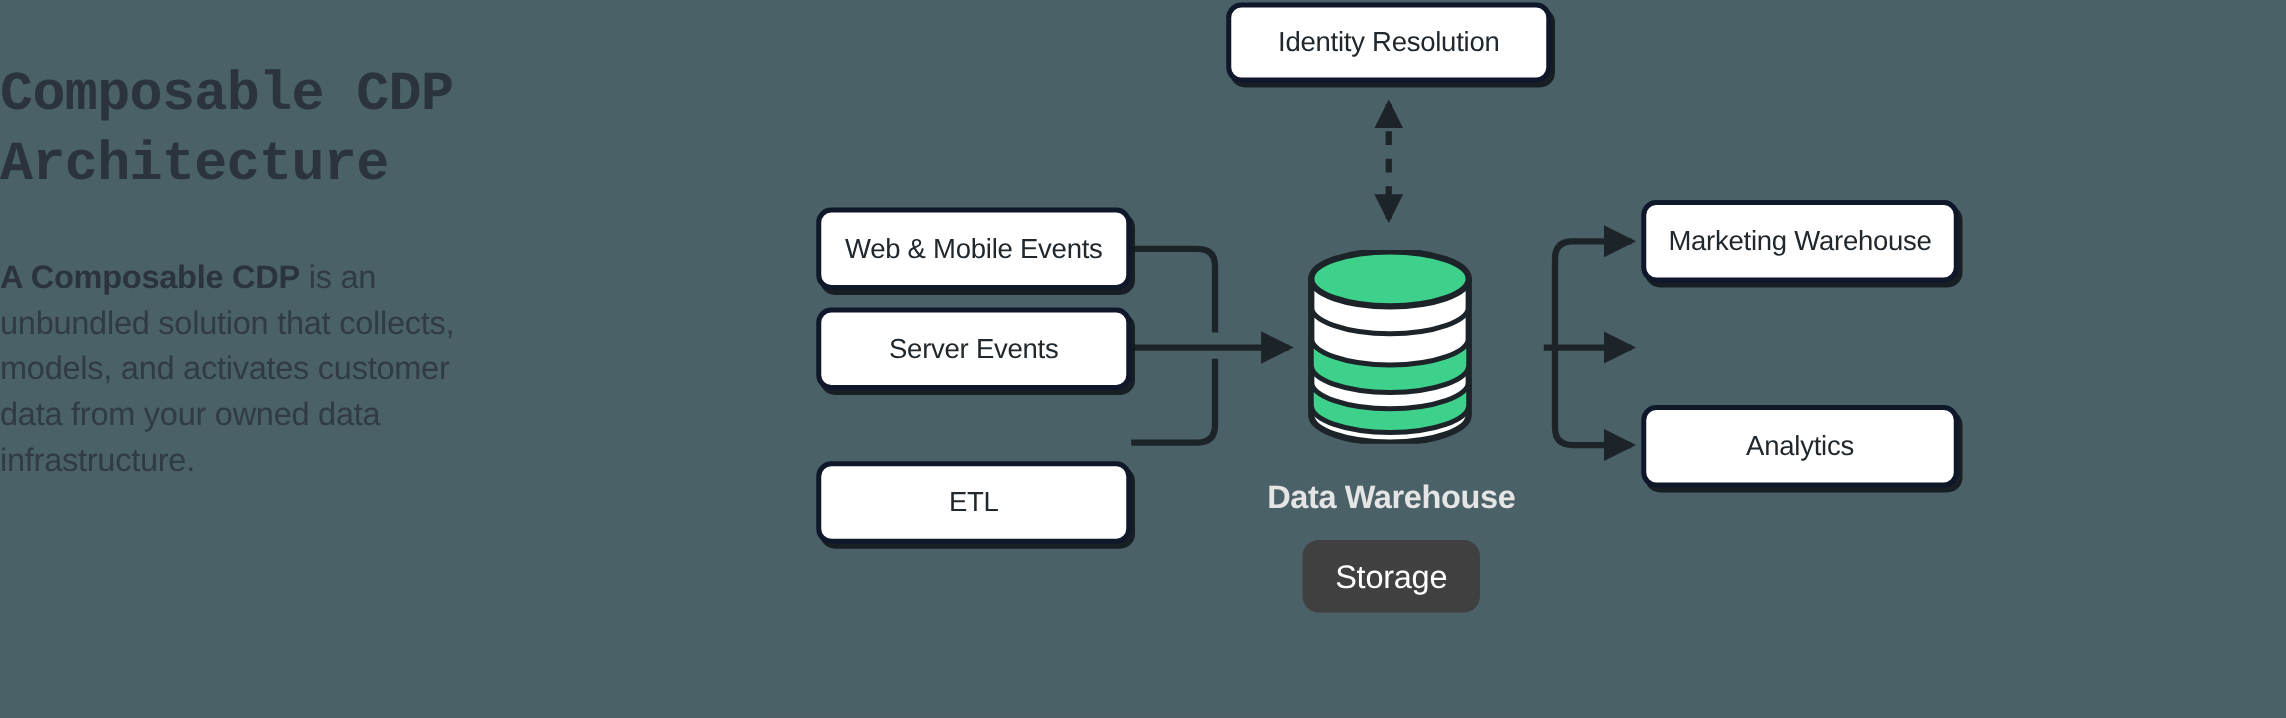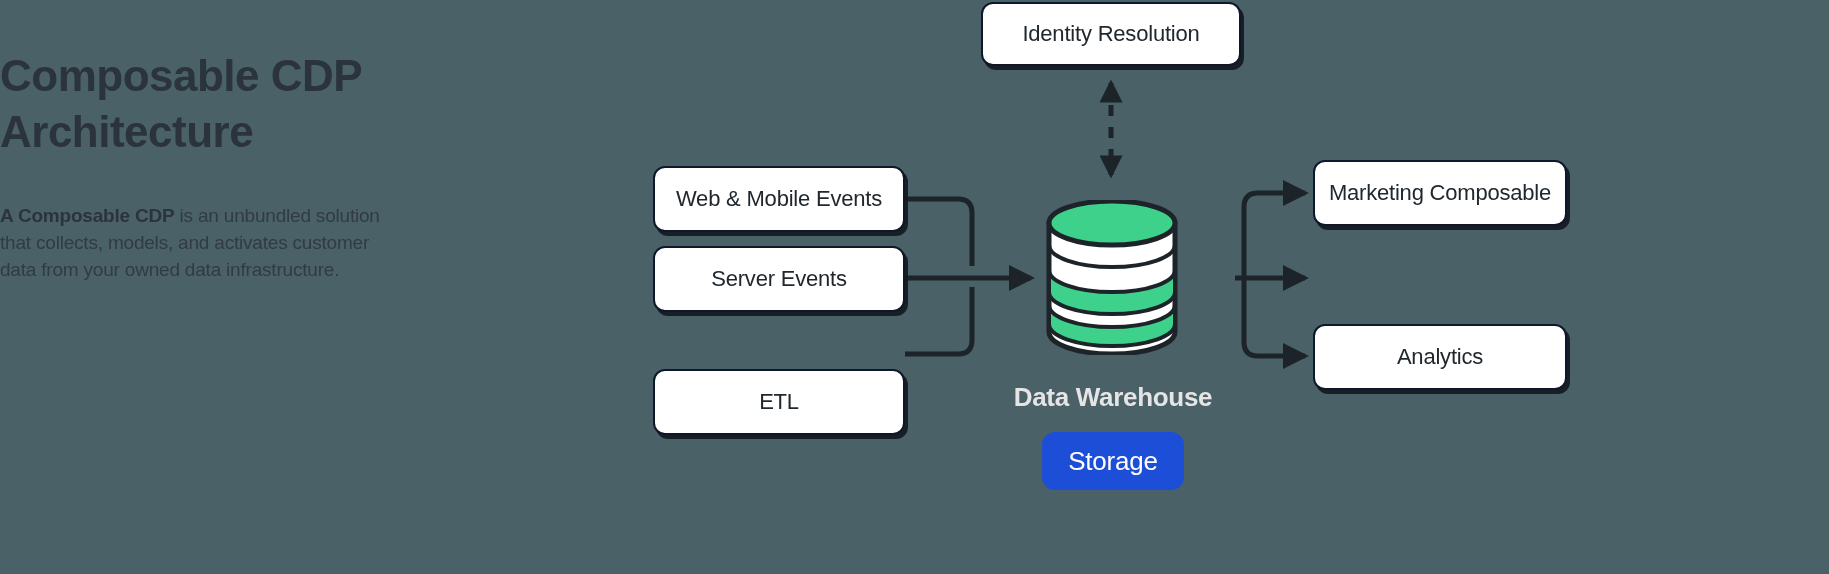--- a/index.html
+++ b/index.html
@@ -12,35 +12,35 @@
   }
   .stage{position:absolute;inset:0;}
 
   
   .left-col{
     position:absolute;left:0px;top:48px;width:440px;
   }
   .headline{
     font-size:44px;line-height:1.28;font-weight:700;
     color:#2b343c;letter-spacing:-0.5px;margin:0;
-    font-family:Liberation Sans, sans-serif;
+    font-family:Liberation Mono, monospace;
   }
   .body-copy{
     margin:42px 0 0 0;
-    font-size:19px;line-height:1.42;
+    font-size:26px;line-height:1.42;
     color:#313b43;letter-spacing:-0.2px;
     max-width:400px;
   }
   .body-copy b{font-weight:700;color:#2b343c;}
 
   
   .node{
     position:absolute;
     background:#ffffff;
-    border:2px solid #0f172a;
+    border:4px solid #0f172a;
     border-radius:12px;
     box-shadow:3px 4px 0 rgba(20,26,30,0.92);
     display:flex;align-items:center;justify-content:center;
     color:#20282e;
     font-size:22px;
     letter-spacing:-0.2px;
     box-sizing:border-box;
     text-align:center;
     padding:0 10px;
   }
@@ -62,21 +62,21 @@
   .warehouse{
     position:absolute;left:1046px;top:200px;width:132px;height:155px;
   }
   .wh-label{
     position:absolute;left:980px;top:382px;width:266px;
     text-align:center;
     font-size:26px;font-weight:700;color:#e5e5e5;letter-spacing:-0.3px;
   }
   .storage-pill{
     position:absolute;left:1042px;top:432px;width:142px;height:58px;
-    background:#1d4ed8;border-radius:13px;
+    background:#404040;border-radius:13px;
     display:flex;align-items:center;justify-content:center;
     color:#ffffff;font-size:26px;letter-spacing:-0.2px;
   }
 
   
   .wires{position:absolute;left:0;top:0;width:1829px;height:574px;}
 </style>
 </head>
 <body>
 
@@ -141,19 +141,19 @@
       <path d="M 3 23 L 3 45 A 63 22 0 0 0 129 45 L 129 23" fill="none" stroke="#1d2429" stroke-width="4"></path>
     </svg>
   </div>
 
   <div class="wh-label">Data Warehouse</div>
   <div class="storage-pill">
     <span>Storage</span>
   </div>
 
   <div class="node dst1">
-    <span>Marketing Composable</span>
+    <span>Marketing Warehouse</span>
   </div>
   <div class="node dst3">
     <span>Analytics</span>
   </div>
 
 </div>
 
 </body></html>

